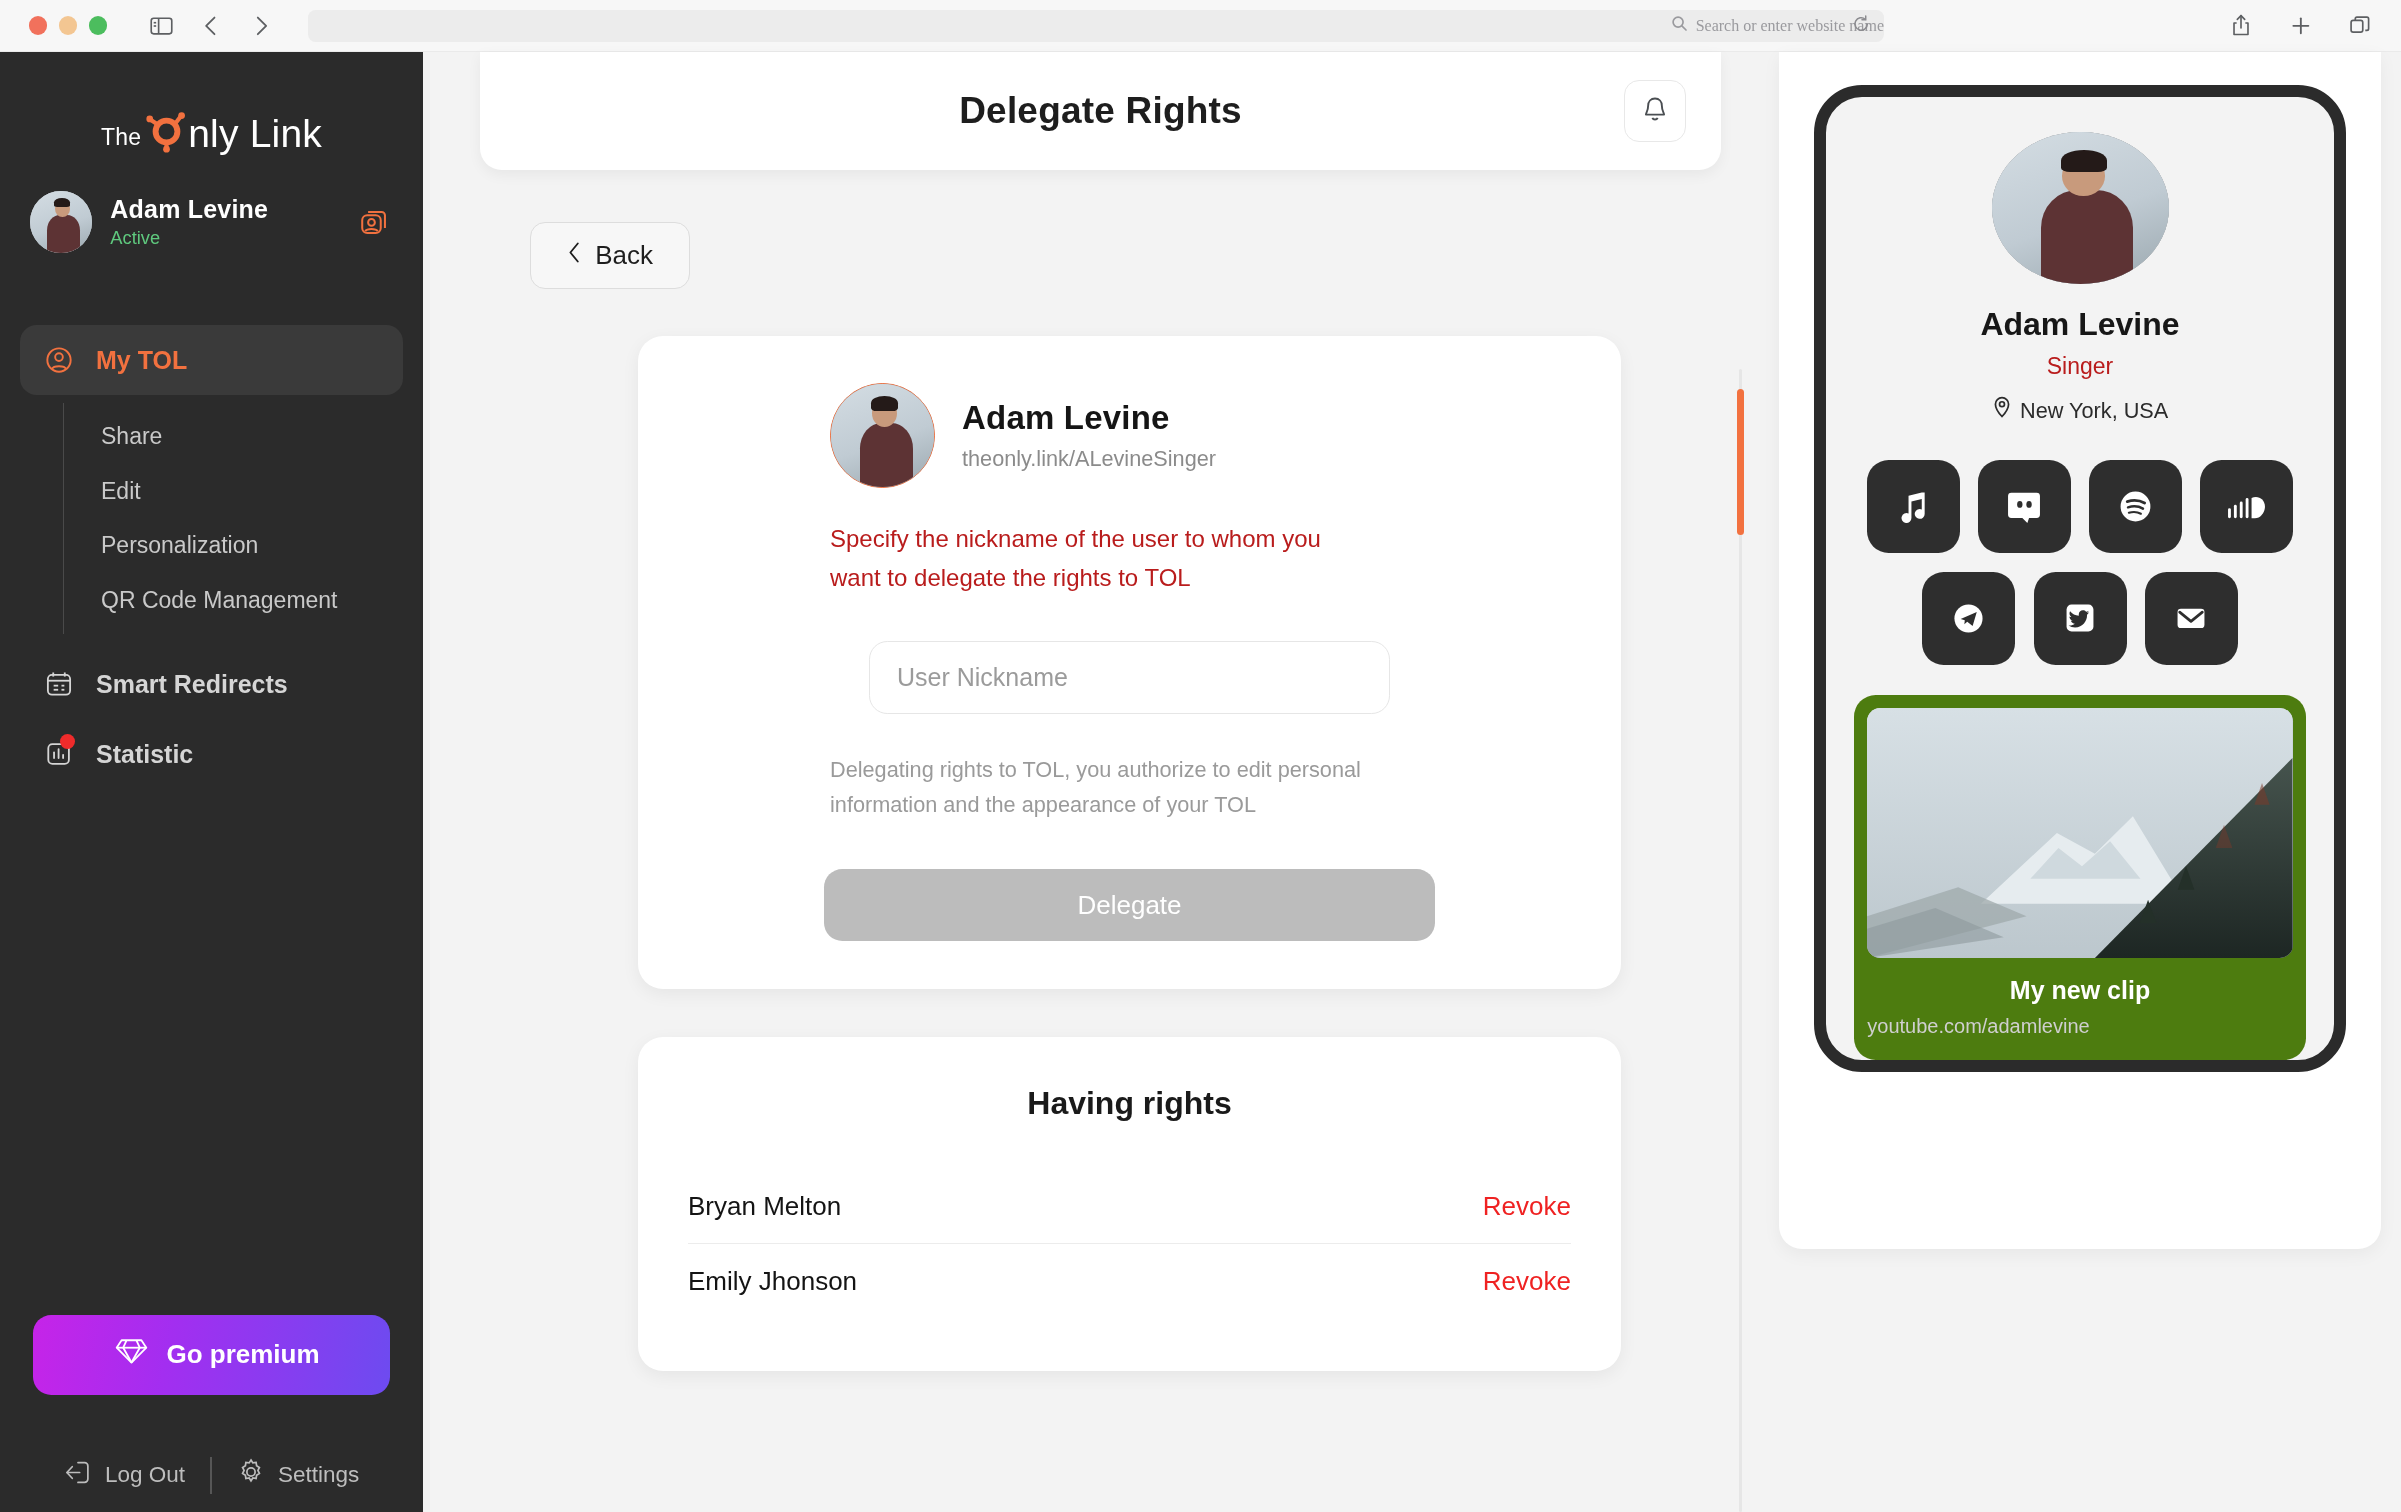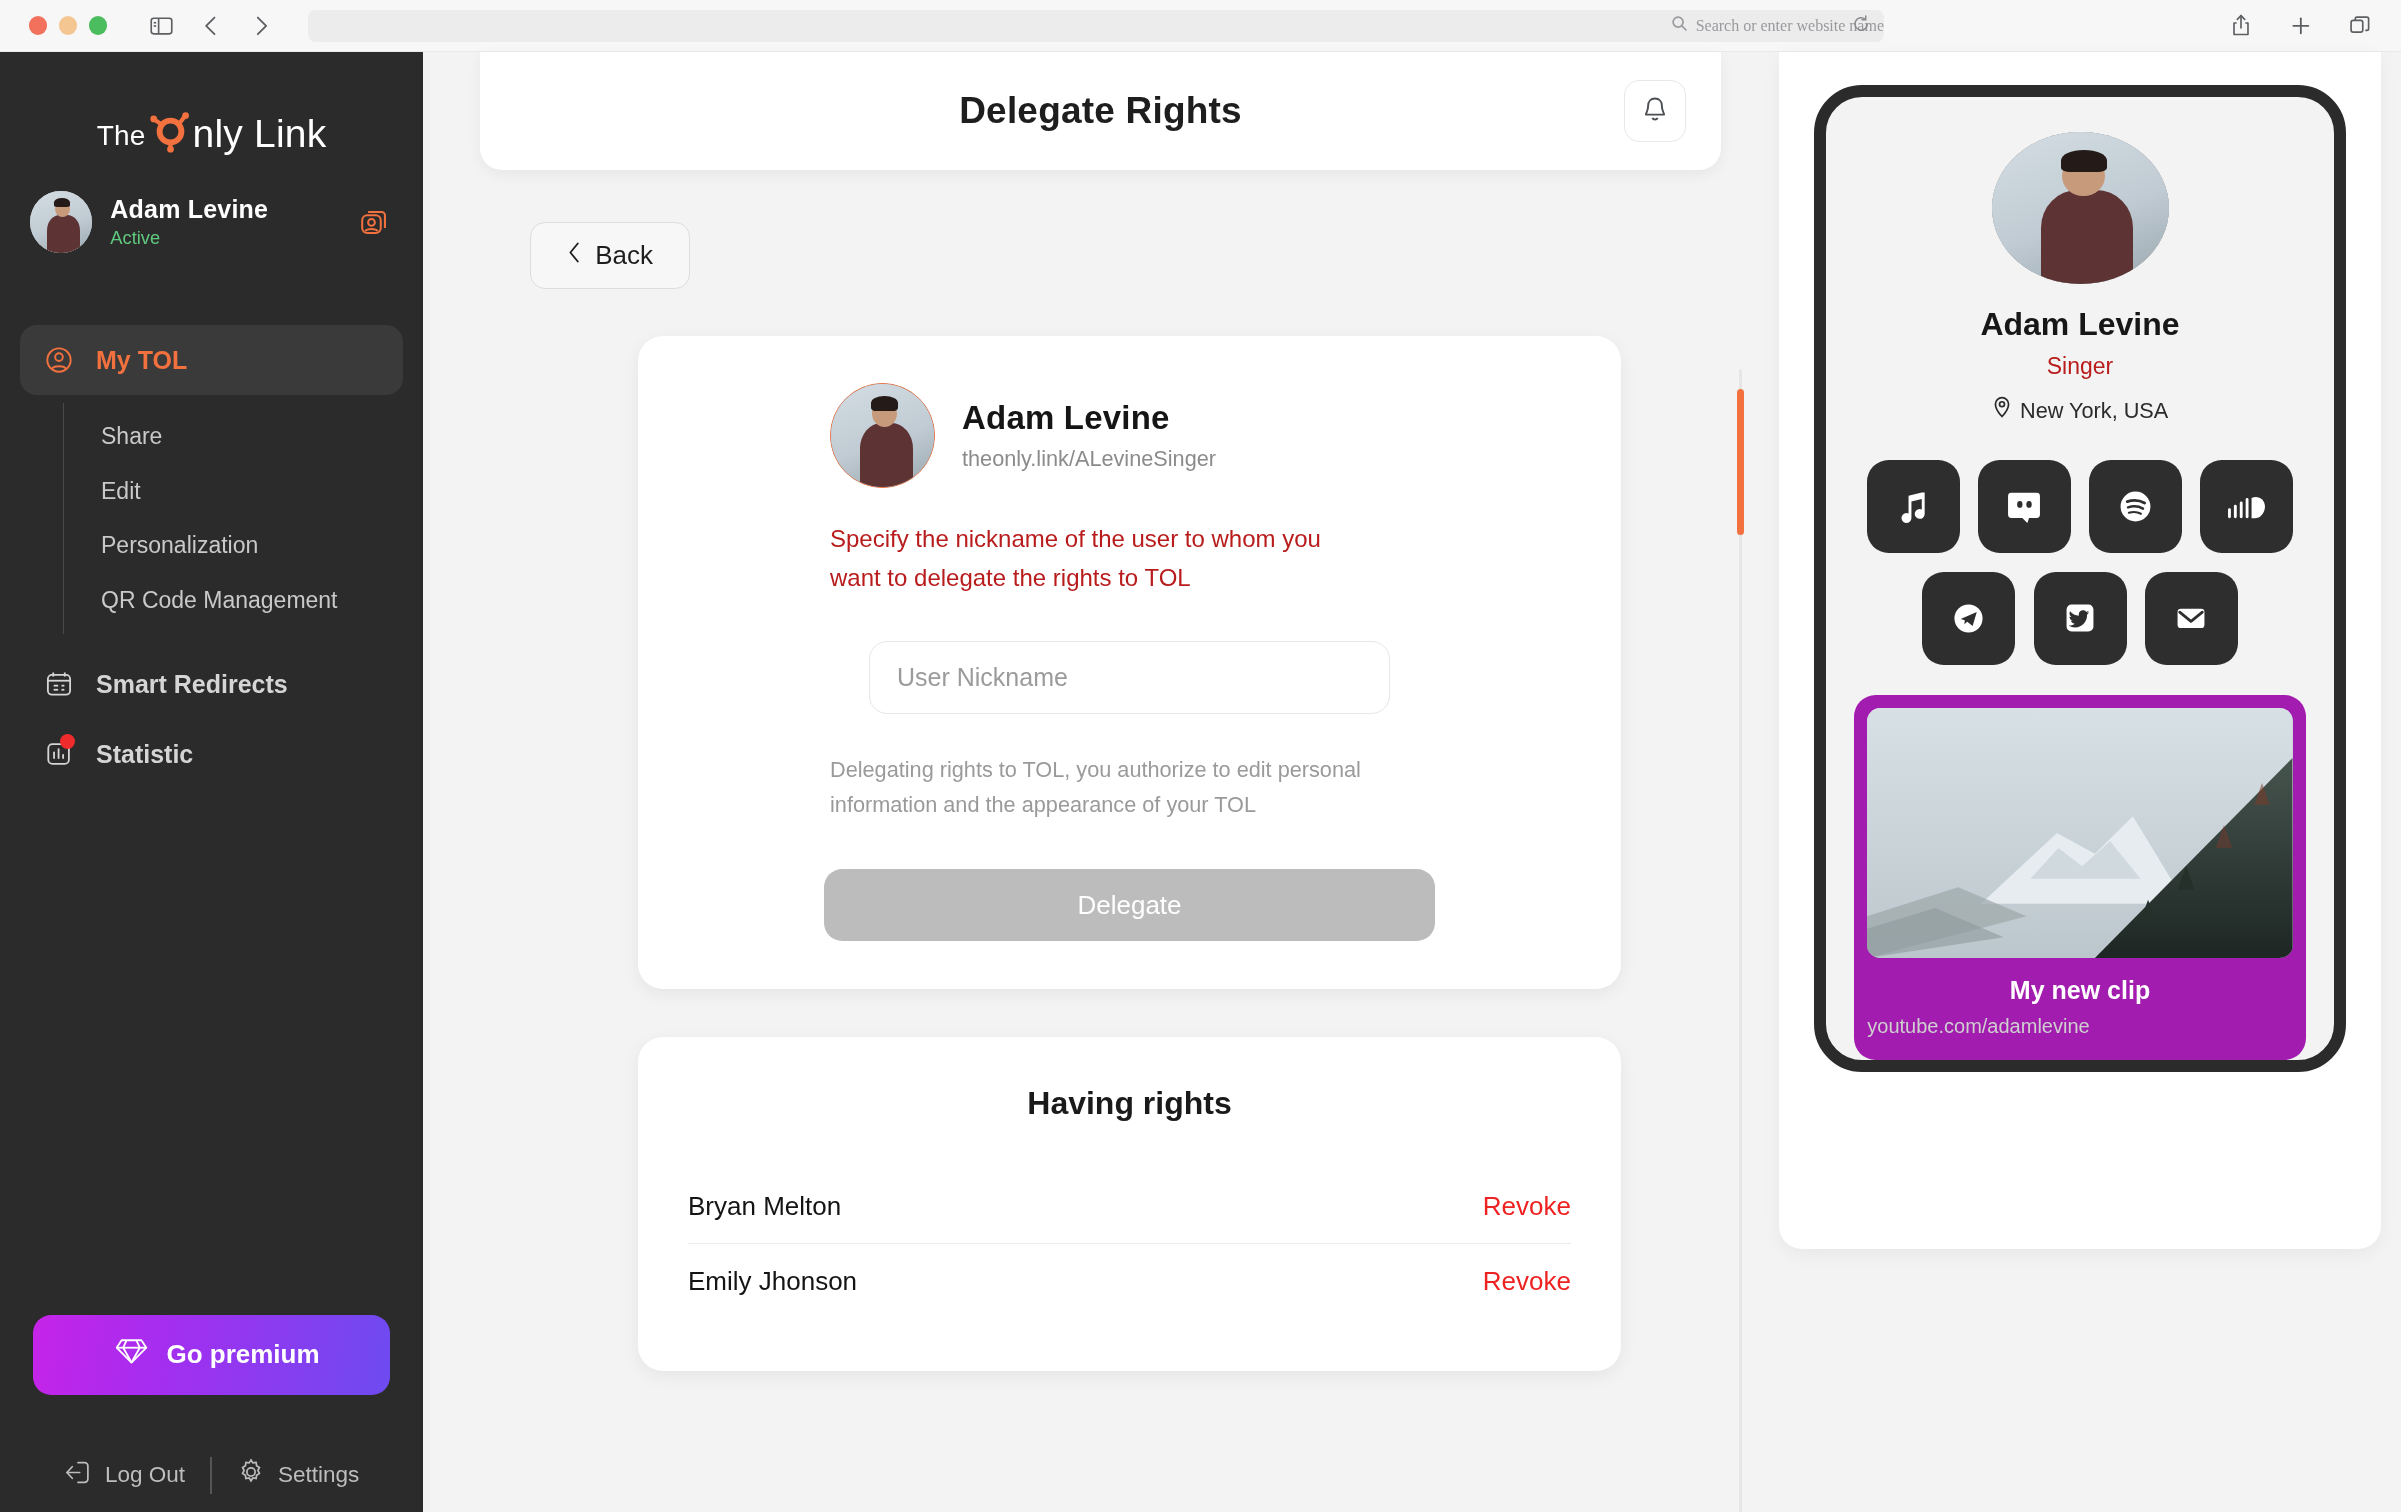--- a/index.html
+++ b/index.html
@@ -77,21 +77,21 @@
     position: relative;
   }
   .logo-wrap {
     display: flex; align-items: center; justify-content: center;
     padding: 48px 0 35px 0;
   }
   .logo {
     display: flex; align-items: baseline;
     font-size: 39px; color: #ffffff; letter-spacing: 0.2px;
   }
-  .logo .the { font-size: 28px; position: relative; top: -1.7px; }
+  .logo .the { font-size: 23px; position: relative; top: -1.7px; }
   .logo .mark { display: inline-block; width: 47px; height: 47px; position: relative; top: 8.3px; margin: 0 -1.7px 0 1.7px; }
   .logo .rest { font-weight: 400; }
 
   .profile {
     display: flex; align-items: center;
     padding: 0 33px 0 30px;
     margin-bottom: 72px;
   }
   .avatar-sb {
     width: 62px; height: 62px; border-radius: 50%;
@@ -286,21 +286,21 @@
     display: flex; flex-wrap: wrap; justify-content: center;
     gap: 18.3px; margin-top: 35px; width: 100%;
   }
   .ph-ico {
     width: 93px; height: 93px; border-radius: 21.7px;
     background: #2e2e2e; color: #fff;
     display: flex; align-items: center; justify-content: center;
   }
   .clip-card {
     margin-top: 30px; width: 100%;
-    background: #a21caf; border-radius: 21.7px;
+    background: #4d7c0f; border-radius: 21.7px;
     padding: 13.3px 13.3px 21.7px 13.3px;
   }
   .clip-thumb {
     width: 100%; height: 250px; border-radius: 13.3px;
     overflow: hidden; position: relative;
     background: linear-gradient(170deg, #cfd9de 0%, #c2ccd2 42%, #97a4a7 62%, #3b4a45 100%);
   }
   .clip-title { text-align: center; color: #fff; font-size: 25px; font-weight: bold; margin-top: 18.3px; }
   .clip-url { text-align: left; color: #cfcfcf; font-size: 20px; margin-top: 10px; }
 

